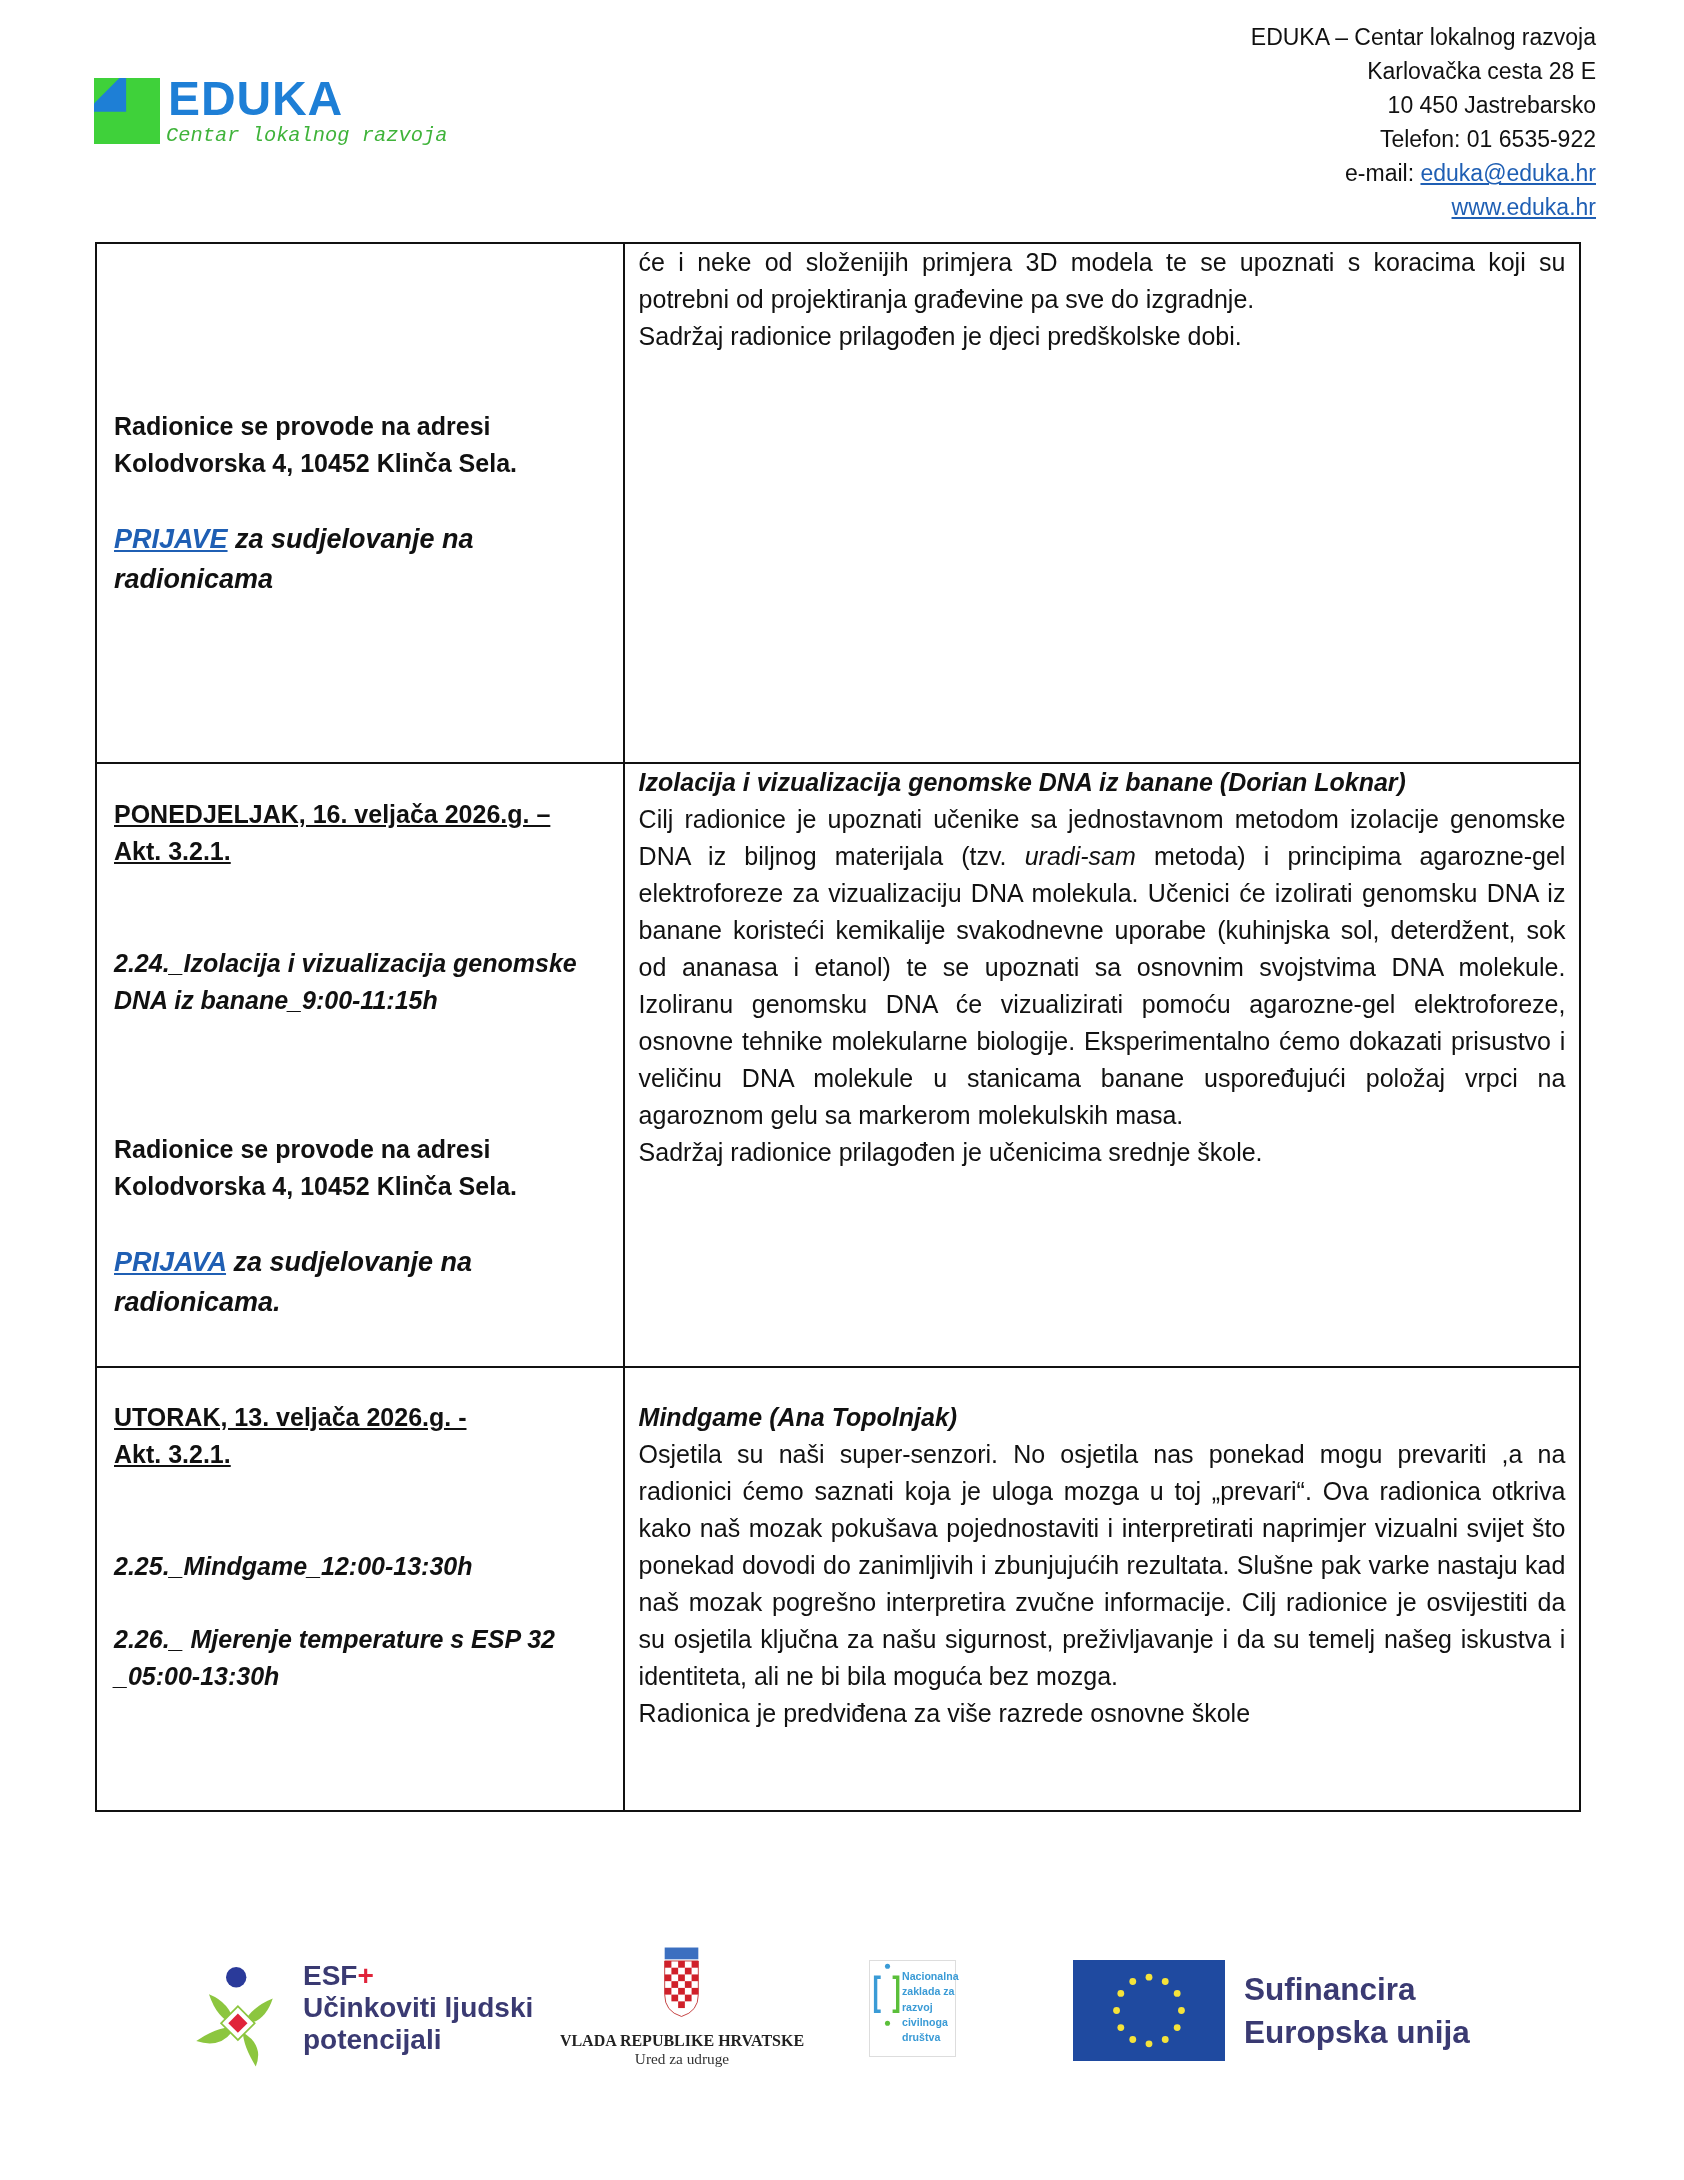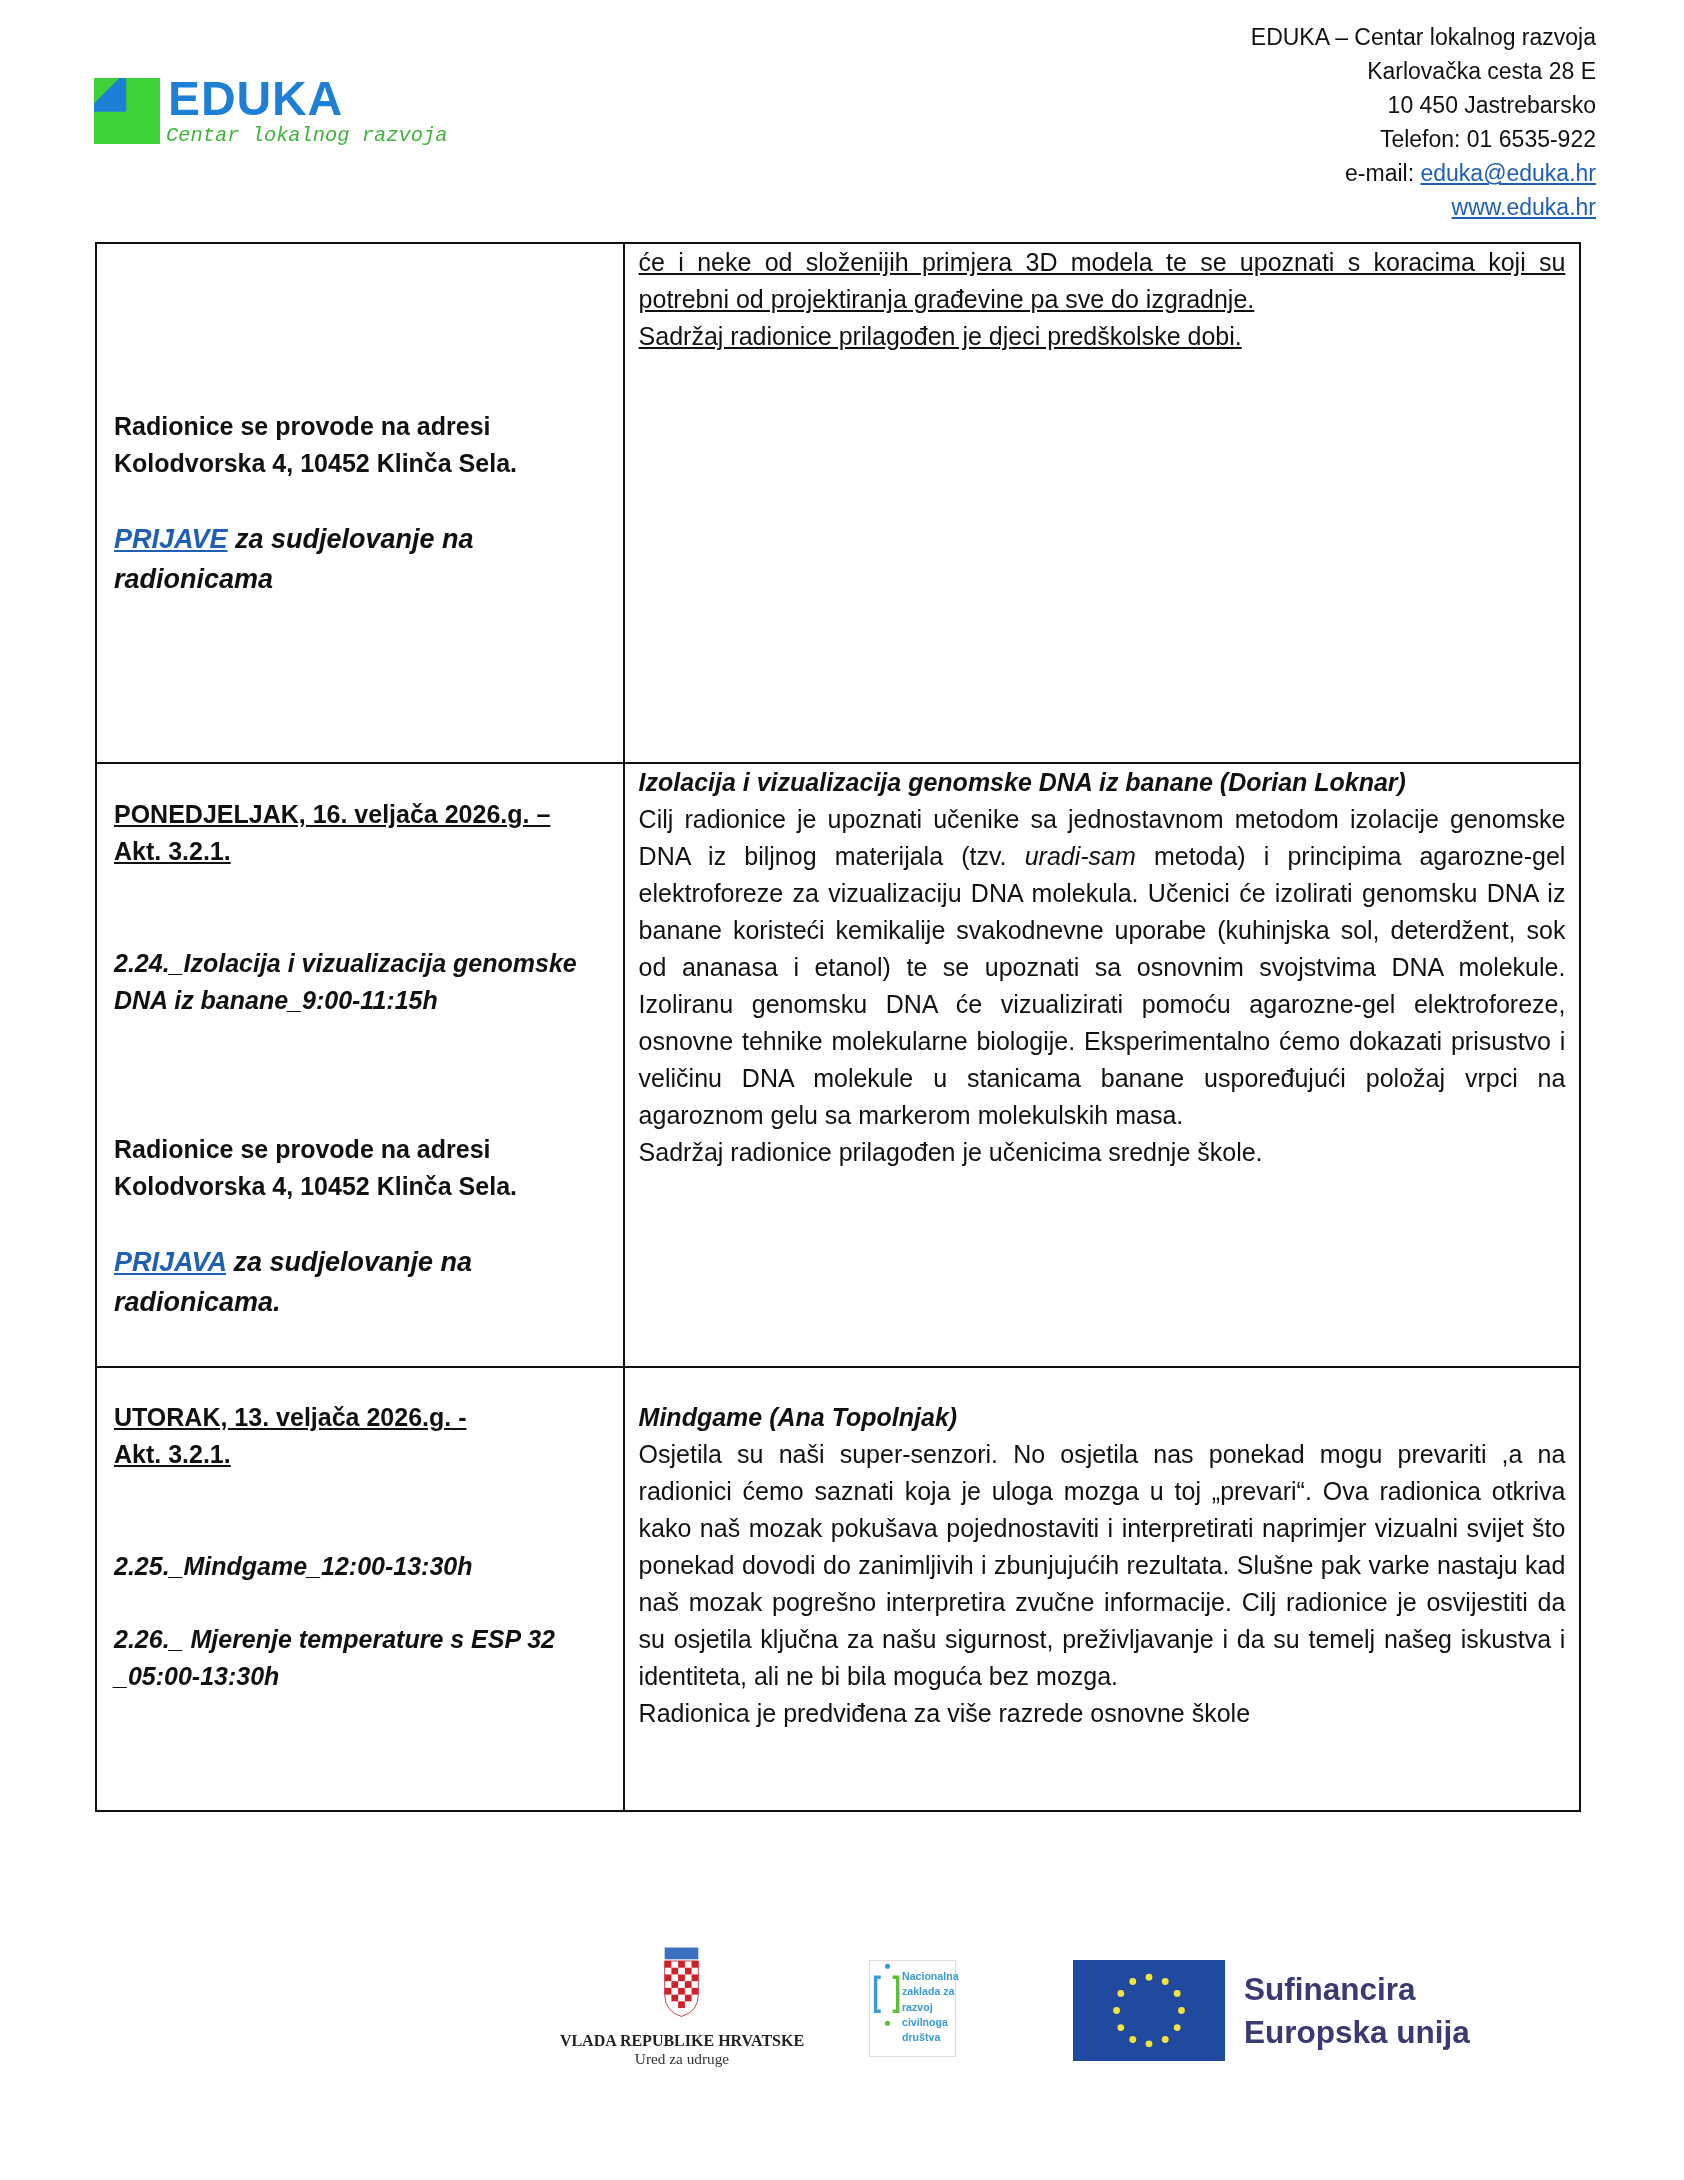--- a/index.html
+++ b/index.html
@@ -63,21 +63,21 @@
       <tr style="height:520px;">
     <td class="left">
       <div class="cell lt" style="padding-top:164px;">
         <div>Radionice se provode na adresi</div>
         <div>Kolodvorska 4, 10452 Klinča Sela.</div>
         <div style="height:37px;"></div>
         <div class="it" style="font-size:27px; line-height:40px; width:400px;"><a>PRIJAVE</a><span> za sudjelovanje na radionicama</span></div>
       </div>
     </td>
     <td>
-      <div class="cell rt" style="padding-top:0;text-decoration:underline;">
+      <div class="cell rt" style="padding-top:0;">
         <p>će i neke od složenijih primjera 3D modela te se upoznati s koracima koji su potrebni od projektiranja građevine pa sve do izgradnje.</p>
         <p>Sadržaj radionice prilagođen je djeci predškolske dobi.</p>
       </div>
     </td>
   </tr>
   <tr style="height:604px;">
     <td class="left">
       <div class="cell lt" style="padding-top:32px;">
         <div class="u">PONEDJELJAK, 16. veljača 2026.g. –</div>
         <div class="u" style="display:inline-block;"> Akt. 3.2.1.</div>
@@ -114,20 +114,36 @@
         <p class="ttl">Mindgame (Ana Topolnjak)</p>
         <p>Osjetila su naši super-senzori. No osjetila nas ponekad mogu prevariti ,a na radionici  ćemo saznati koja je uloga mozga u toj „prevari“. Ova radionica otkriva kako naš mozak pokušava pojednostaviti i interpretirati naprimjer vizualni svijet što ponekad dovodi do zanimljivih i zbunjujućih rezultata. Slušne pak varke nastaju kad naš mozak pogrešno interpretira zvučne informacije. Cilj radionice je osvijestiti da su osjetila ključna za našu sigurnost, preživljavanje i da su temelj našeg iskustva i identiteta, ali ne bi bila moguća bez mozga.</p>
         <p>Radionica je predviđena za više razrede osnovne škole</p>
       </div>
     </td>
   </tr>
 </tbody>
   </table>
 
 <div class="footer">
+  <div class="esf">
+    <svg width="102" height="111" viewBox="0 0 120 130" style="position:absolute;left:0;top:0;">
+      <circle cx="52" cy="20" r="12" fill="#2a3a9a"></circle>
+      <path d="M20 40 Q45 50 50 75 Q30 70 20 40Z" fill="#8cc63f"></path>
+      <path d="M95 45 Q70 55 60 75 Q85 75 95 45Z" fill="#8cc63f"></path>
+      <path d="M5 95 Q35 75 50 80 Q35 105 5 95Z" fill="#8cc63f"></path>
+      <path d="M75 125 Q60 100 60 85 Q85 100 75 125Z" fill="#8cc63f"></path>
+      <rect x="40" y="60" width="28" height="28" transform="rotate(45 54 74)" fill="#ffffff" stroke="#8cc63f" stroke-width="2"></rect>
+      <rect x="46" y="66" width="16" height="16" transform="rotate(45 54 74)" fill="#e0243a"></rect>
+    </svg>
+    <div class="esf-text">
+      <div><span>ESF</span><span class="plus">+</span></div>
+      <div>Učinkoviti ljudski</div>
+      <div>potencijali</div>
+    </div>
+  </div>
 
   <div class="vlada">
     <svg width="37" height="70" viewBox="0 0 44 82" style="position:absolute;left:109px;top:0;">
       <rect x="2" y="0" width="40" height="14" fill="#3b6fc0"></rect>
       <path d="M2 16 H42 V56 Q42 76 22 82 Q2 76 2 56Z" fill="#ffffff" stroke="#b22" stroke-width="1"></path>
       <g fill="#d0202a">
         <rect x="2" y="16" width="8" height="8"></rect>
           <rect x="18" y="16" width="8" height="8"></rect>
           <rect x="34" y="16" width="8" height="8"></rect>
         <rect x="10" y="24" width="8" height="8"></rect>

